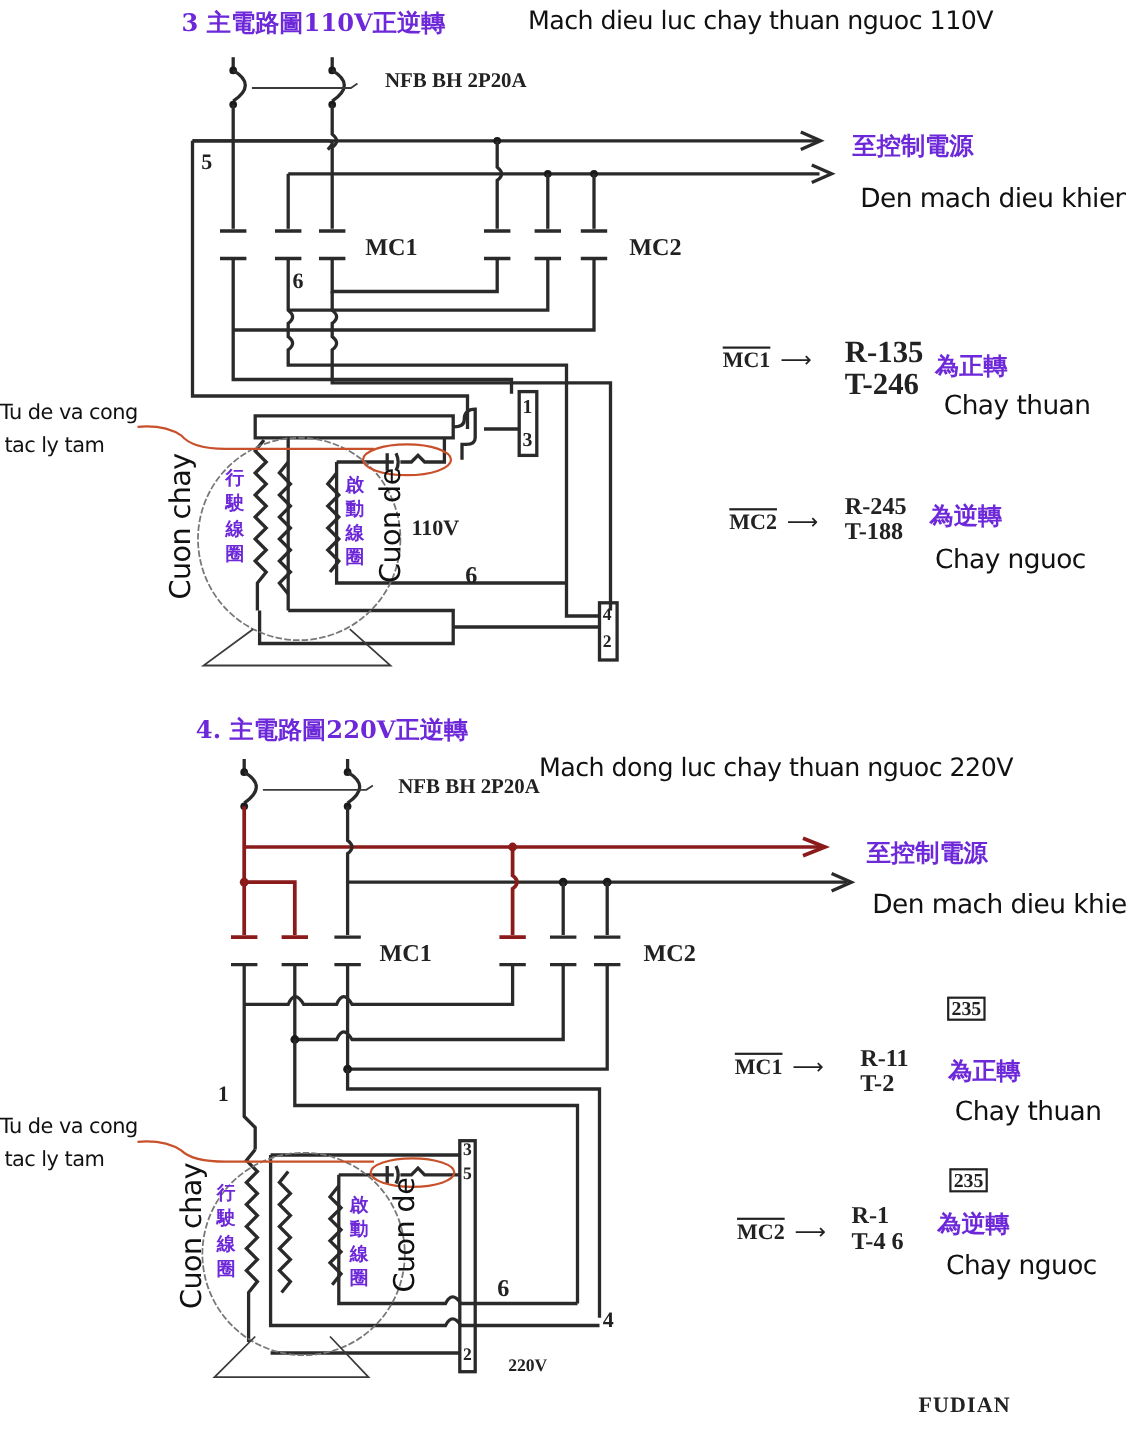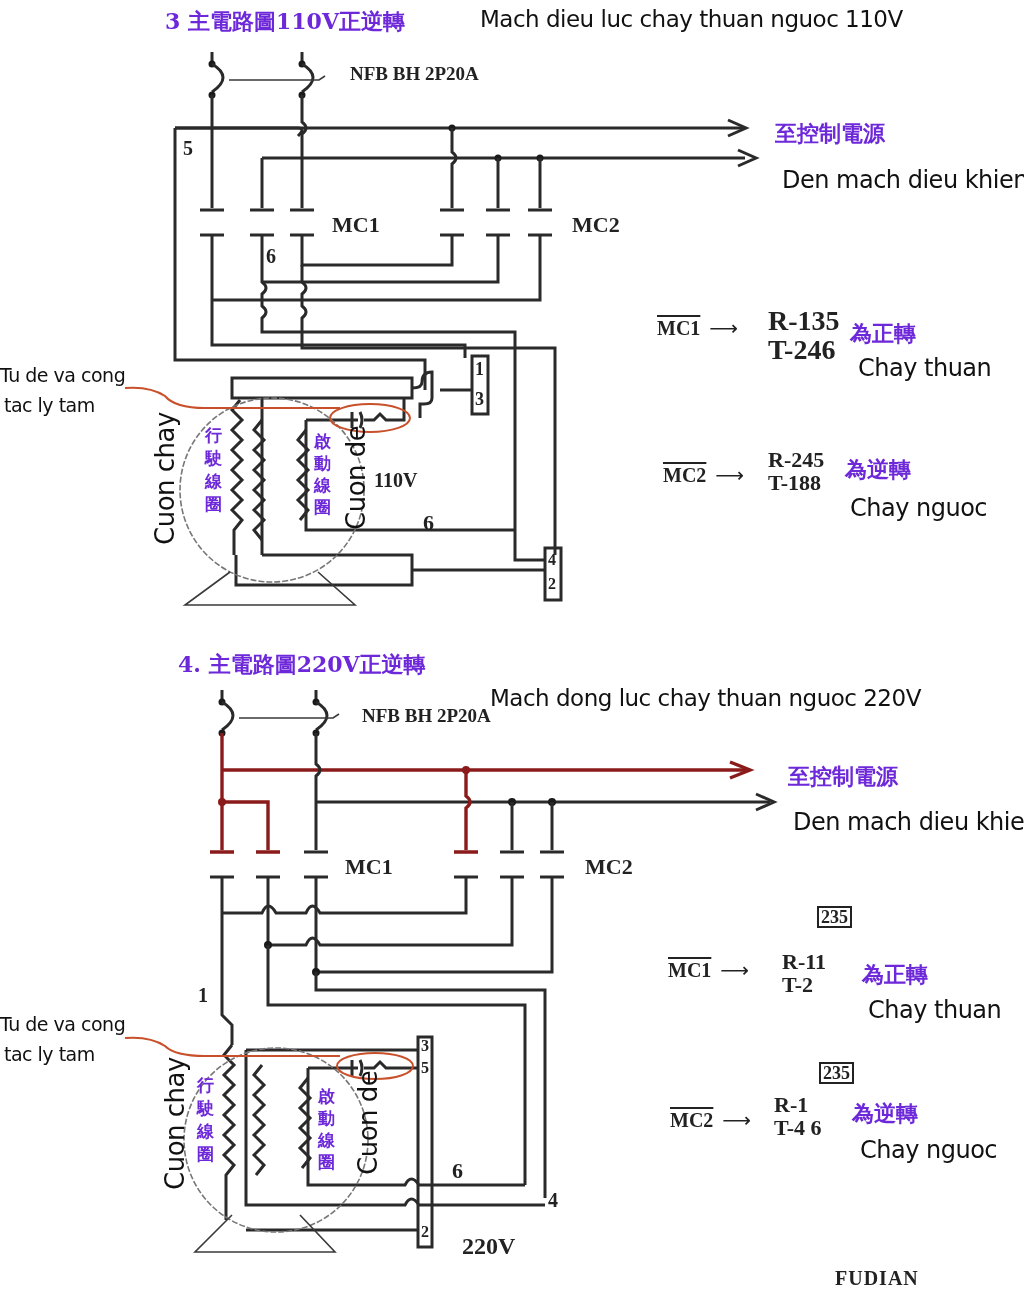--- a/index.html
+++ b/index.html
@@ -12,21 +12,21 @@
   .motor { stroke: #777; stroke-width: 1.6; fill: none; stroke-dasharray: 6 2; }
   .ann { stroke: #c8502a; stroke-width: 2; fill: none; }
   .dot { fill: #1a1a1a; }
   .dotr { fill: #8b1a1a; }
   .t { position: absolute; white-space: nowrap; line-height: 1; }
   .cn { font-family: "DejaVu Serif", serif; font-weight: bold; color: #6d28d9; }
   .vn { font-family: "DejaVu Sans", sans-serif; font-weight: normal; color: #111; letter-spacing: -0.5px; }
   .serif { font-family: "Liberation Serif", serif; font-weight: bold; color: #222; }
   .over { text-decoration: overline; }
   .vert { transform-origin: left top; transform: rotate(-90deg); }
-  .box235 { border: 2px solid #222; padding: 0 2px; font-size: 18px; }
+  .box235 { border: 2px solid #222; padding: 0 2px; font-size: 18px; margin-left: 44px; }
   .stack { display: inline-block; line-height: 1.05; }
 </style>
 </head>
 <body>
 
 <svg width="1024" height="1306" viewBox="0 0 1024 1306">
 
   <g>
     <path class="w" d="M212 52 v10"></path>
       <circle class="dot" cx="212" cy="64" r="3.5"></circle>
@@ -226,21 +226,21 @@
 <div class="t cn" style="left:788px; top:765px; font-size:22px;">至控制電源</div>
 <div class="t vn" style="left:793px; top:810px; font-size:24px;">Den mach dieu khien</div>
 <div class="t serif" style="left:345px; top:856px; font-size:22px;">MC1</div>
 <div class="t serif" style="left:585px; top:856px; font-size:22px;">MC2</div>
 <div class="t serif" style="left:198px; top:985px; font-size:20px;">1</div>
 <div class="t serif" style="left:452px; top:1160px; font-size:22px;">6</div>
 <div class="t serif" style="left:548px; top:1190px; font-size:20px;">4</div>
 <div class="t serif" style="left:421px; top:1038px; font-size:16px;">3</div>
 <div class="t serif" style="left:421px; top:1060px; font-size:16px;">5</div>
 <div class="t serif" style="left:421px; top:1224px; font-size:16px;">2</div>
-<div class="t serif" style="left:462px; top:1234px; font-size:24px;">220V</div>
+<div class="t serif" style="left:462px; top:1234px; font-size:16px;">220V</div>
 <div class="t cn" style="left:197px; top:1074px; font-size:17px; line-height:1.35; width:20px; white-space:normal;">
   <span>行</span><br>
   <span>駛</span><br>
   <span>線</span><br>
   <span>圈</span>
 </div>
 <div class="t cn" style="left:318px; top:1085px; font-size:17px; line-height:1.3; width:20px; white-space:normal;">
   <span>啟</span><br>
   <span>動</span><br>
   <span>線</span><br>

